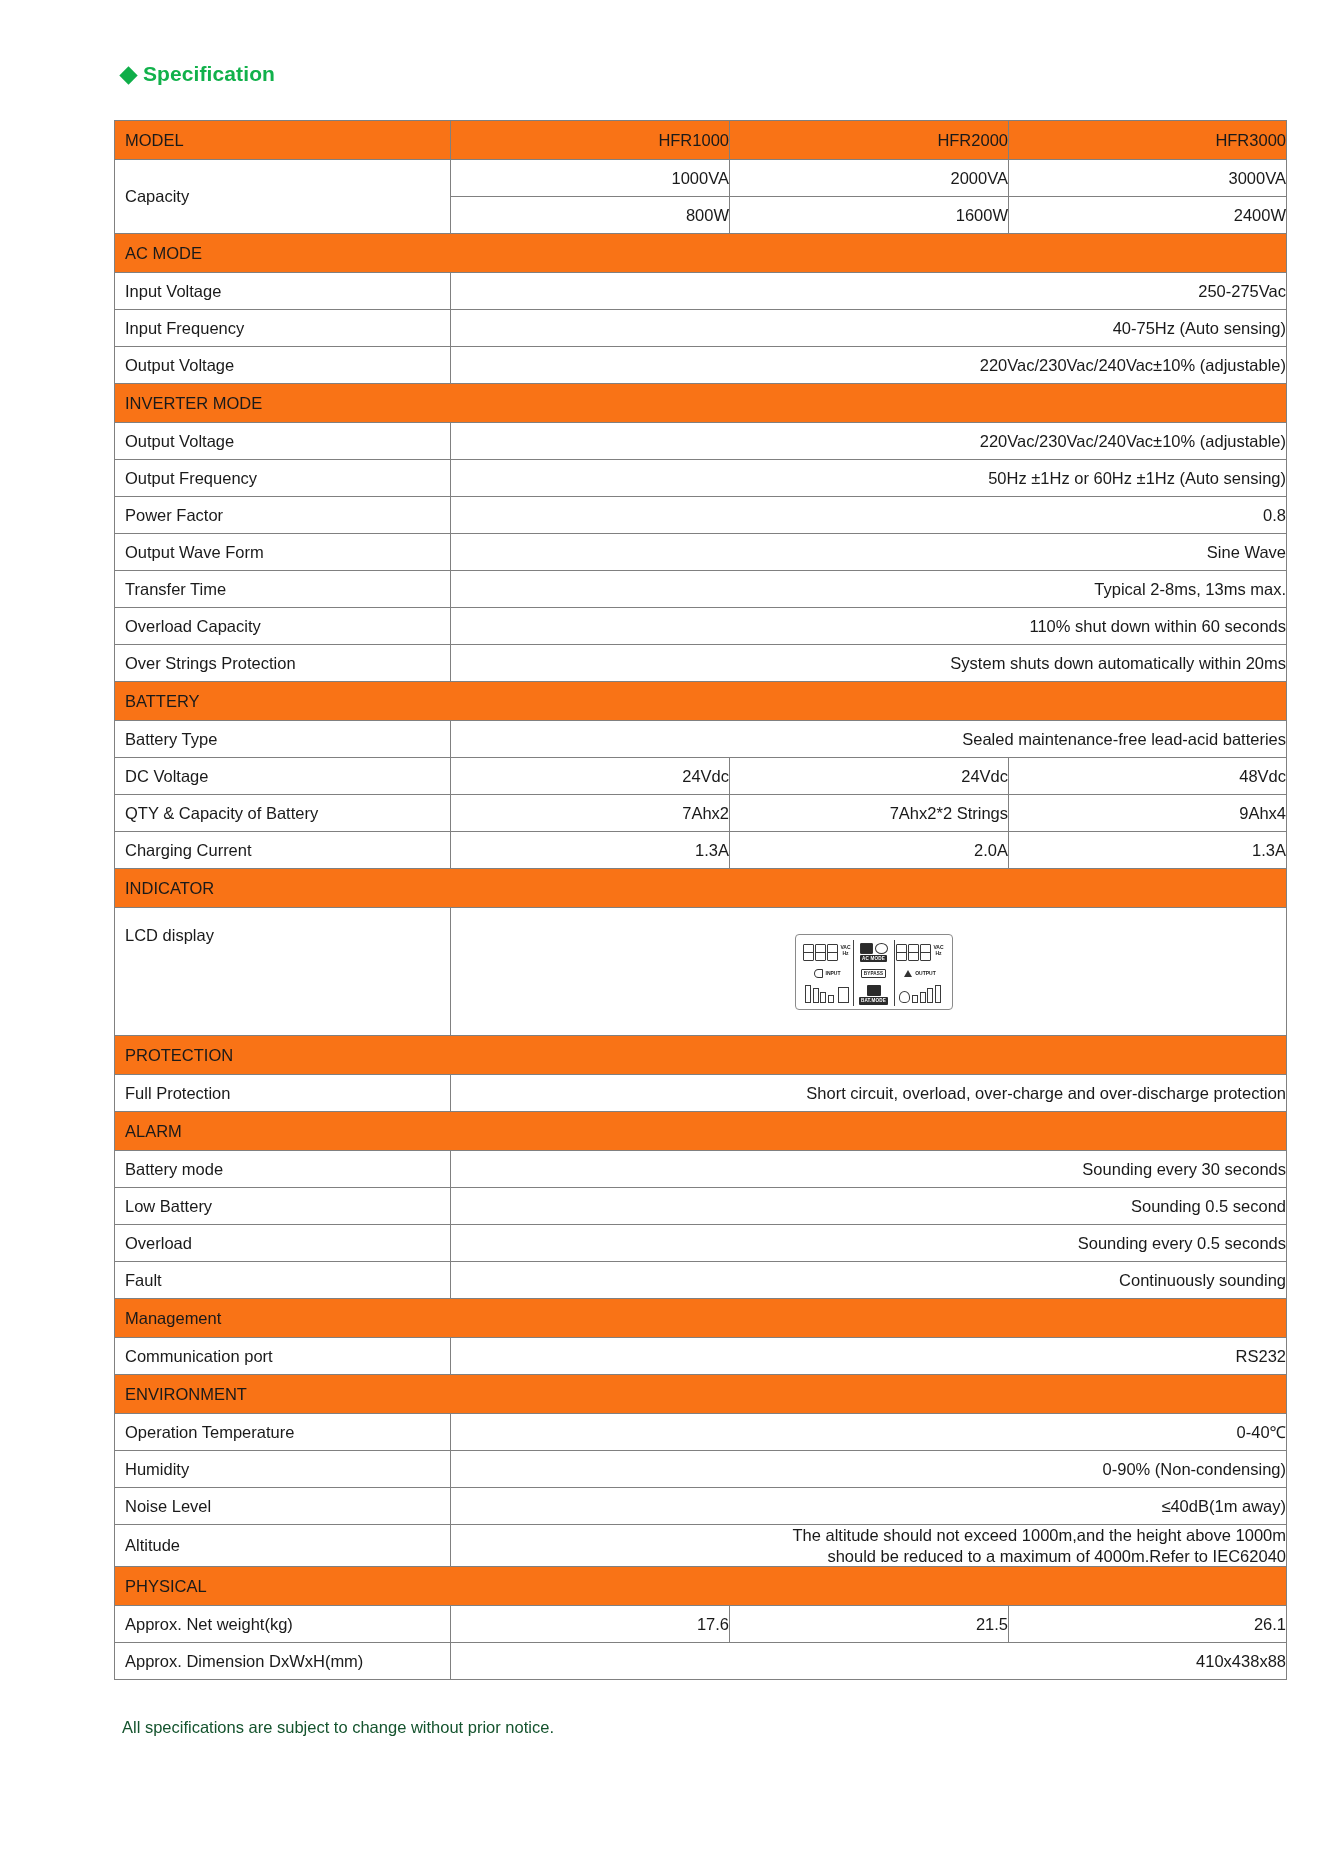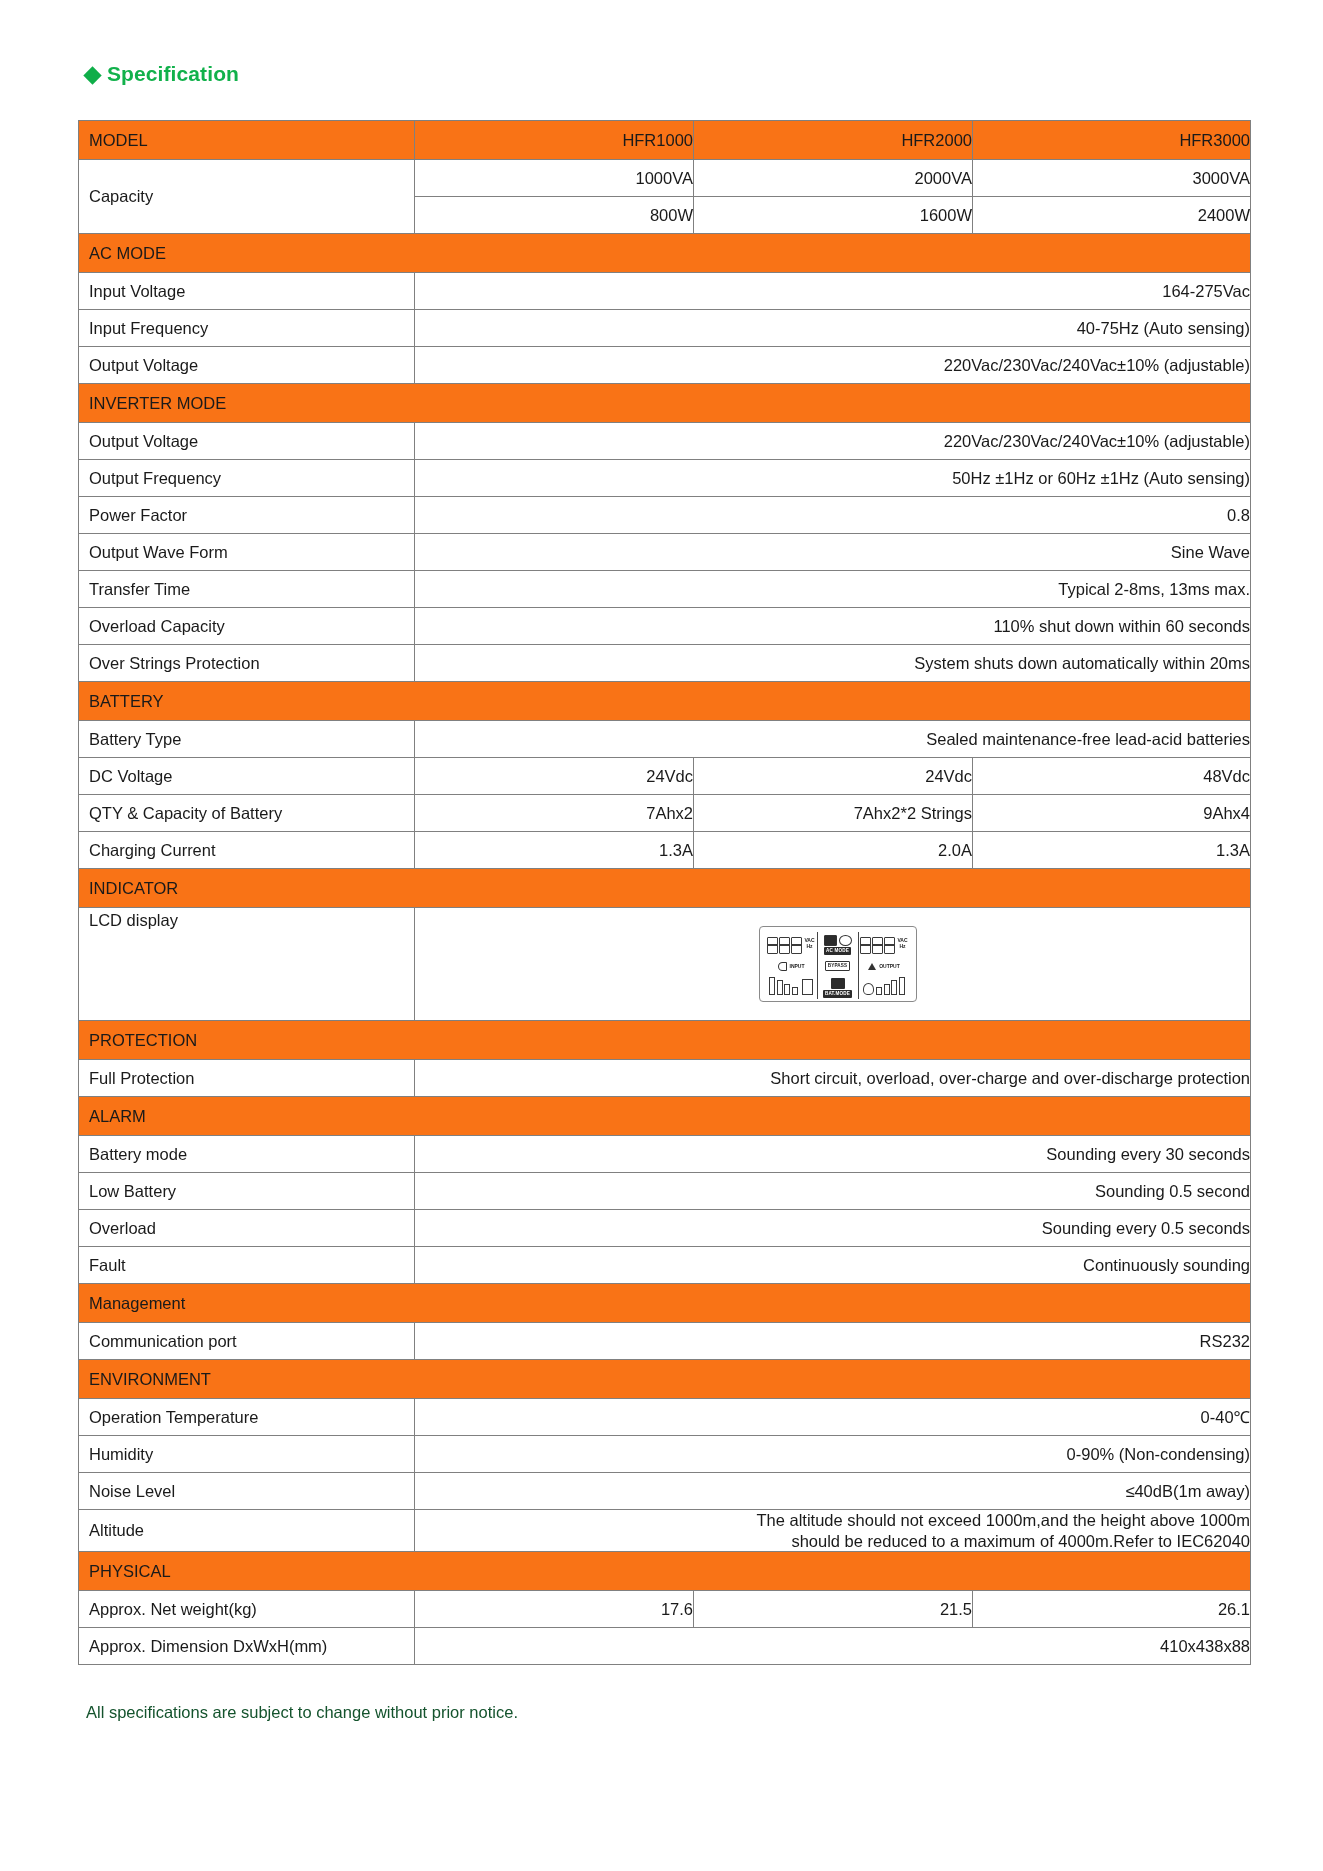--- a/index.html
+++ b/index.html
@@ -11,20 +11,21 @@
     width: 1323px;
     height: 1871px;
     font-family: "Liberation Sans", sans-serif;
     color: #1a1a1a;
     position: relative;
     overflow: hidden;
   }
   .page {
     padding: 62px 78px 0 78px;
     box-sizing: border-box;
+    margin-left: 36px;
   }
   .spec-heading {
     display: flex;
     align-items: center;
     gap: 4px;
     margin: 0 0 34px 8px;
     font-size: 21px;
     font-weight: bold;
     color: #11b14b;
     letter-spacing: 0.1px;
@@ -287,21 +288,21 @@
         <td class="val">1600W</td>
         <td class="val">2400W</td>
       </tr>
 
       <tr class="section">
         <td class="label" colspan="4">AC MODE</td>
       </tr>
 
       <tr>
         <td class="label">Input Voltage</td>
-        <td class="val" colspan="3">164-275Vac</td>
+        <td class="val" colspan="3">250-275Vac</td>
       </tr>
       <tr>
         <td class="label">Input Frequency</td>
         <td class="val" colspan="3">40-75Hz (Auto sensing)</td>
       </tr>
       <tr>
         <td class="label">Output Voltage</td>
         <td class="val" colspan="3">220Vac/230Vac/240Vac±10% (adjustable)</td>
       </tr>
 
@@ -363,21 +364,21 @@
         <td class="val">1.3A</td>
         <td class="val">2.0A</td>
         <td class="val">1.3A</td>
       </tr>
 
       <tr class="section">
         <td class="label" colspan="4">INDICATOR</td>
       </tr>
 
       <tr>
-        <td class="label" style="height:110px;vertical-align:top;padding-top:2px">LCD display</td>
+        <td class="label" style="height:110px;vertical-align:top;padding-top:17px">LCD display</td>
         <td class="lcd-cell" colspan="3">
           <span class="lcd">
             <span class="lcd-grid">
               <span class="seg-group">
                 <span class="seg"></span>
                 <span class="seg"></span>
                 <span class="seg"></span>
                 <span class="unit-stack">
                   <span>VAC</span>
                   <span>Hz</span>

